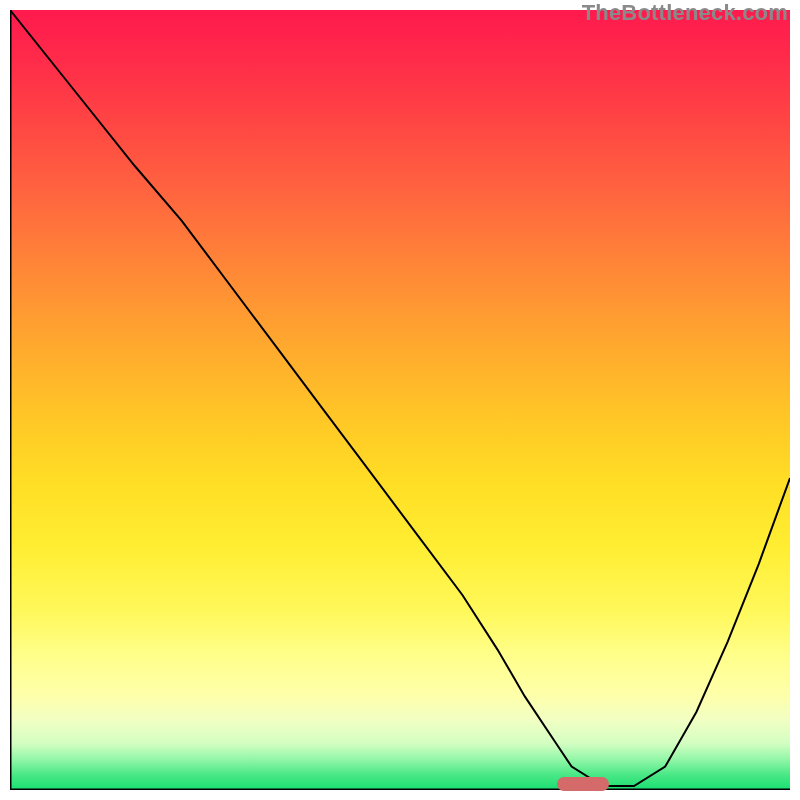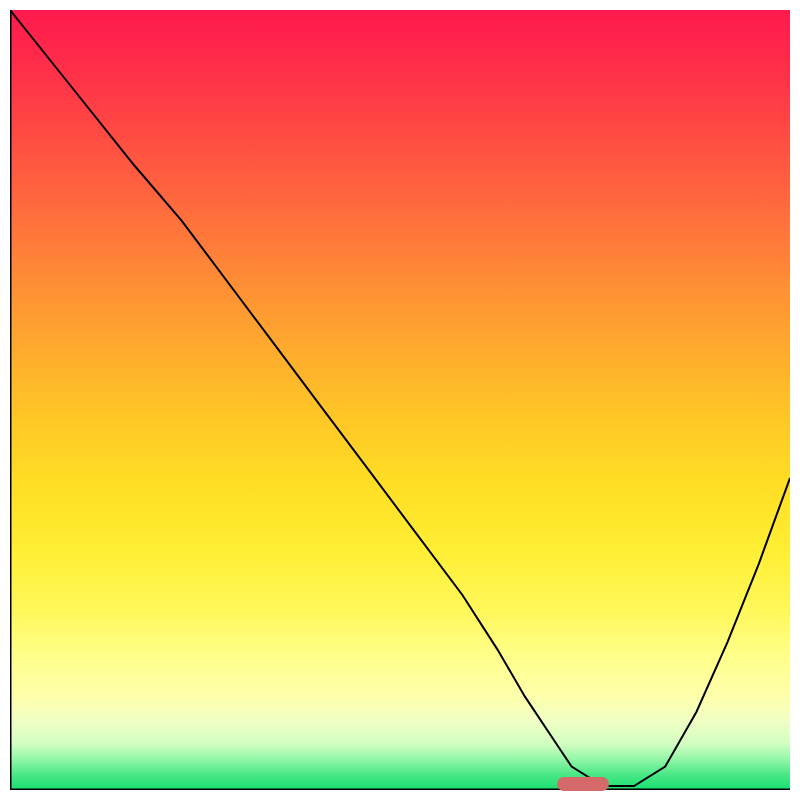--- a/index.html
+++ b/index.html
@@ -85,14 +85,15 @@
     <path id="curve-path" d="M0.00 0.00 L62.40 78.00 L124.80 156.00 L171.60 210.60 L218.40 273.00 L265.20 335.40 L312.00 397.80 L358.80 460.20 L405.60 522.60 L452.40 585.00 L487.50 639.60 L514.80 686.40 L546.00 733.20 L561.60 756.60 L592.80 776.10 L624.00 776.10 L655.20 756.60 L686.40 702.00 L717.60 631.80 L748.80 553.80 L780.00 468.00" fill="none" stroke="#000000" stroke-width="2"></path>
   </svg>
 
   <svg class="axes" viewBox="0 0 780 780" preserveAspectRatio="none">
     <line x1="0" y1="0" x2="0" y2="780" stroke="#000" stroke-width="3"></line>
     <line x1="0" y1="780" x2="780" y2="780" stroke="#000" stroke-width="3"></line>
   </svg>
 
   <div class="marker" id="optimal-marker" style="left: 557.17px; width: 52.26px; top: 776.76px; background: rgb(212, 106, 106);"></div>
 
+  <div class="watermark">TheBottleneck.com</div>
 
 </div>
 
 </body></html>

